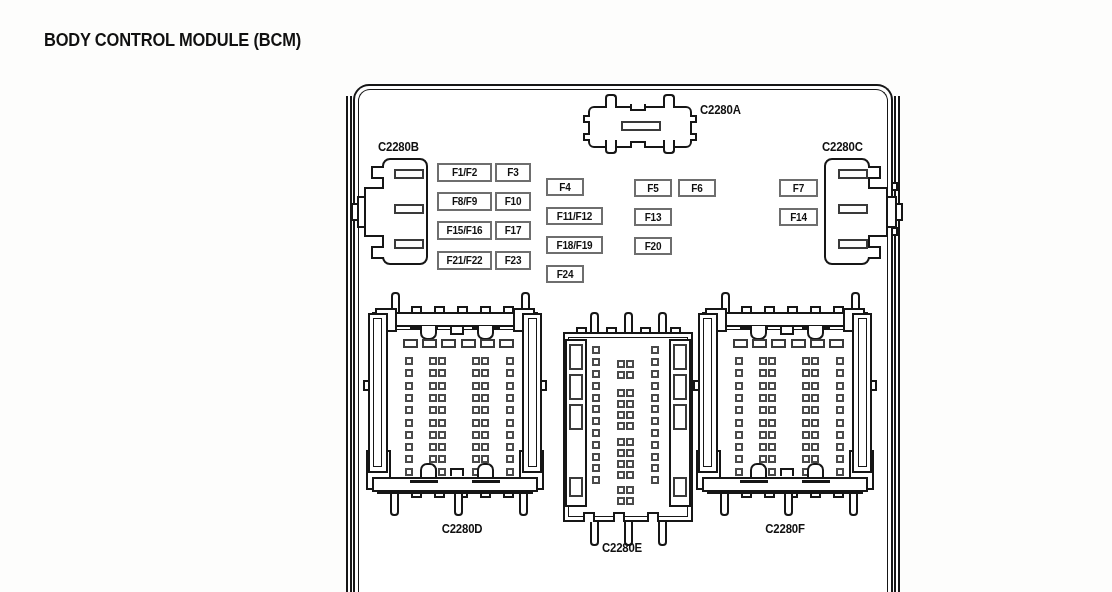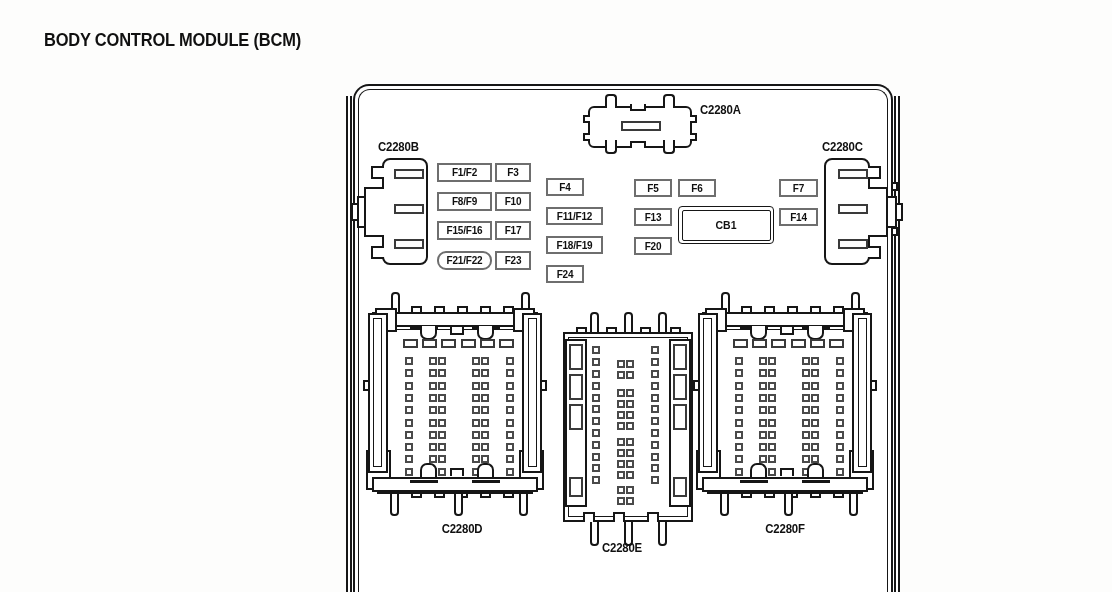--- a/index.html
+++ b/index.html
@@ -120,35 +120,32 @@
   <div class="clabel ctr" style="left:402px;top:522px;width:120px">C2280D</div>
   <div class="clabel ctr" style="left:562px;top:541px;width:120px">C2280E</div>
   <div class="clabel ctr" style="left:725px;top:522px;width:120px">C2280F</div>
 
 <div class="abs fuse" style="left: 437px; top: 163px; width: 55px; height: 19px;">F1/F2</div>
     <div class="abs fuse" style="left: 495px; top: 163px; width: 36px; height: 19px;">F3</div>
     <div class="abs fuse" style="left: 437px; top: 192px; width: 55px; height: 19px;">F8/F9</div>
     <div class="abs fuse" style="left: 495px; top: 192px; width: 36px; height: 19px;">F10</div>
     <div class="abs fuse" style="left: 437px; top: 221px; width: 55px; height: 19px;">F15/F16</div>
     <div class="abs fuse" style="left: 495px; top: 221px; width: 36px; height: 19px;">F17</div>
-    <div class="abs fuse" style="left: 437px; top: 251px; width: 55px; height: 19px; border-radius: 9px;">F21/F22</div>
+    <div class="abs fuse" style="left: 437px; top: 251px; width: 55px; height: 19px;">F21/F22</div>
     <div class="abs fuse" style="left: 495px; top: 251px; width: 36px; height: 19px;">F23</div>
     <div class="abs fuse" style="left: 546px; top: 178px; width: 38px; height: 18px;">F4</div>
     <div class="abs fuse" style="left: 546px; top: 207px; width: 57px; height: 18px;">F11/F12</div>
     <div class="abs fuse" style="left: 546px; top: 236px; width: 57px; height: 18px;">F18/F19</div>
     <div class="abs fuse" style="left: 546px; top: 265px; width: 38px; height: 18px;">F24</div>
     <div class="abs fuse" style="left: 634px; top: 179px; width: 38px; height: 18px;">F5</div>
     <div class="abs fuse" style="left: 678px; top: 179px; width: 38px; height: 18px;">F6</div>
     <div class="abs fuse" style="left: 634px; top: 208px; width: 38px; height: 18px;">F13</div>
     <div class="abs fuse" style="left: 634px; top: 237px; width: 38px; height: 18px;">F20</div>
     <div class="abs fuse" style="left: 779px; top: 179px; width: 39px; height: 18px;">F7</div>
     <div class="abs fuse" style="left: 779px; top: 208px; width: 39px; height: 18px;">F14</div>
-    <div class="abs cb-outer" style="left: 678px; top: 206px; width: 96px; height: 38px;">
-      <div class="cb-inner">CB1</div>
-    </div>
     <div class="abs ln peg-top z0" style="left: 391px; top: 292px; width: 9px; height: 26px;"></div>
     <div class="abs ln peg-top z0" style="left: 521px; top: 292px; width: 9px; height: 26px;"></div>
     <div class="abs ln z0" style="left: 411px; top: 306px; width: 11px; height: 10px;"></div>
     <div class="abs ln z0" style="left: 434px; top: 306px; width: 11px; height: 10px;"></div>
     <div class="abs ln z0" style="left: 457px; top: 306px; width: 11px; height: 10px;"></div>
     <div class="abs ln z0" style="left: 480px; top: 306px; width: 11px; height: 10px;"></div>
     <div class="abs ln z0" style="left: 503px; top: 306px; width: 11px; height: 10px;"></div>
     <div class="abs ln z1" style="left: 377px; top: 323px; width: 156px; height: 171px;"></div>
     <div class="abs ln1 z1" style="left: 383px; top: 329px; width: 144px; height: 159px;"></div>
     <div class="abs ln z2" style="left: 372px; top: 312px; width: 166px; height: 15px;"></div>

